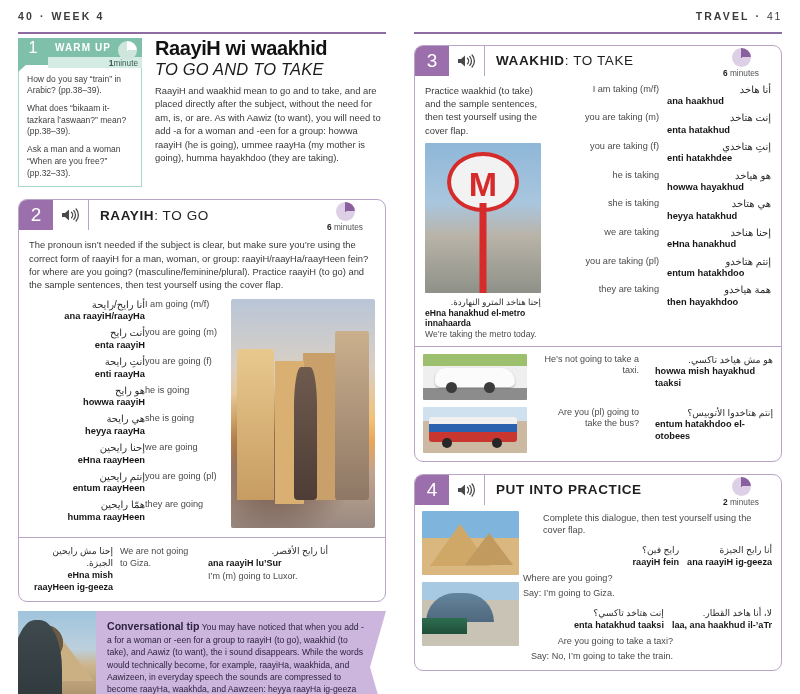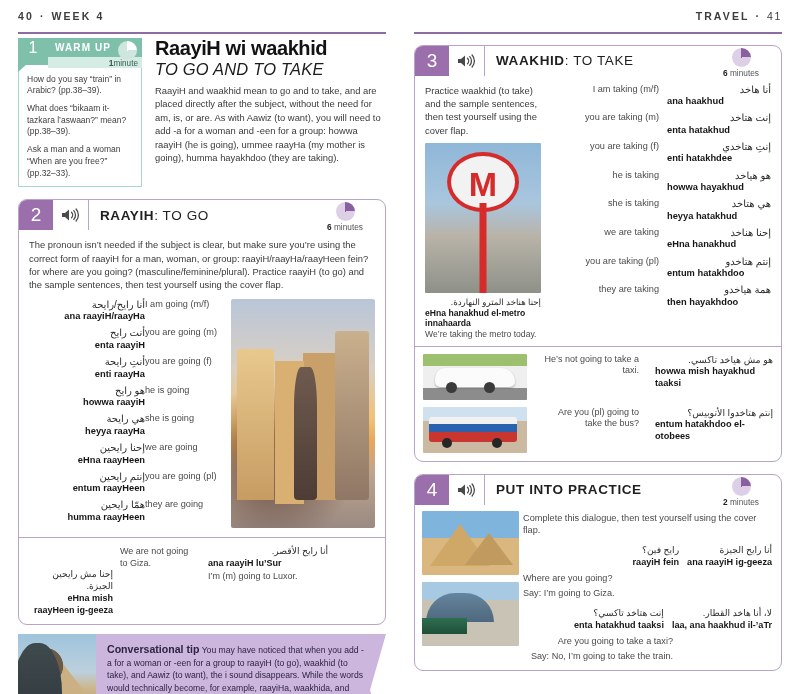--- a/index.html
+++ b/index.html
@@ -117,21 +117,21 @@
   }
   .v-tr { font-weight: 700; font-size: 9.3px; color: #161616; text-align: right; line-height: 1.2; }
   .v-en { font-size: 9.2px; color: #4a4a4a; padding-left: 8px; line-height: 1.25; }
 
   .sec2-grid { display: flex; gap: 6px; }
   .sec2-left { width: 196px; padding-left: 2px; }
   .sec2-img { flex: 1; border-radius: 2px; overflow: hidden; position: relative; min-height: 210px; }
 
   .samples { border-top: 1.2px solid #b9a3c6; display: flex; padding: 8px 8px 8px 10px; gap: 10px; }
   .samp-col { flex: 1; display: flex; gap: 7px; }
-  .samp-ar-block { text-align: right; flex: 1; margin-top: 23px; }
+  .samp-ar-block { text-align: right; flex: 1; }
   .samp-ar { font-size: 9.2px; direction: rtl; line-height: 1.3; color: #2a2a2a; }
   .samp-tr { font-size: 9px; font-weight: 700; color: #161616; line-height: 1.3; }
   .samp-en { font-size: 9px; color: #4a4a4a; line-height: 1.3; width: 78px; }
   .samp-col2 { flex: 1; }
   .samp-col2 .samp-ar, .samp-col2 .samp-tr { text-align: left; }
   .samp-col2 .samp-ar { direction: rtl; text-align: right; width: 120px; }
   .samp-col2 .samp-en { width: auto; margin-top: 1px; }
 
   
   .tip-wrap { display: flex; margin-top: 9px; position: relative; height: 112px; }
@@ -164,21 +164,21 @@
   .pr-txt { flex: 1; }
   .pr-ar { font-size: 9.4px; direction: rtl; text-align: right; color: #2a2a2a; line-height: 1.3; }
   .pr-tr { font-size: 9.2px; font-weight: 700; color: #161616; line-height: 1.3; }
 
   
   .s4-grid { display: flex; }
   .s4-imgs { width: 104px; flex: none; padding: 6px 0 6px 7px; }
   .s4-img { width: 97px; height: 64px; overflow: hidden; position: relative; margin-bottom: 7px; border-radius: 1px; }
   .s4-img:last-child { margin-bottom: 0; }
   .s4-body { flex: 1; padding: 7px 9px 8px 4px; }
-  .s4-instr { font-size: 9.2px; color: #4a4a4a; line-height: 1.35; margin-bottom: 8px; }
+  .s4-instr { font-size: 9.2px; color: #4a4a4a; line-height: 1.35; margin-bottom: 8px; margin-left: 20px; }
   .dlg { margin-bottom: 9px; }
   .dlg-line { display: flex; gap: 8px; justify-content: flex-end; }
   .dlg-a { text-align: right; }
   .dlg-b { text-align: left; }
   .dlg-ar { font-size: 9.2px; direction: rtl; color: #2a2a2a; line-height: 1.3; text-align: right; }
   .dlg-tr { font-size: 9.1px; font-weight: 700; color: #161616; line-height: 1.3; }
   .dlg-en { font-size: 9.1px; color: #4a4a4a; line-height: 1.35; margin-top: 3px; }
   .dlg-en.rt { text-align: right; }
   .dlg-say { font-size: 9.1px; color: #4a4a4a; line-height: 1.35; margin-top: 3px; }
   .dlg-say.rt { text-align: right; }

